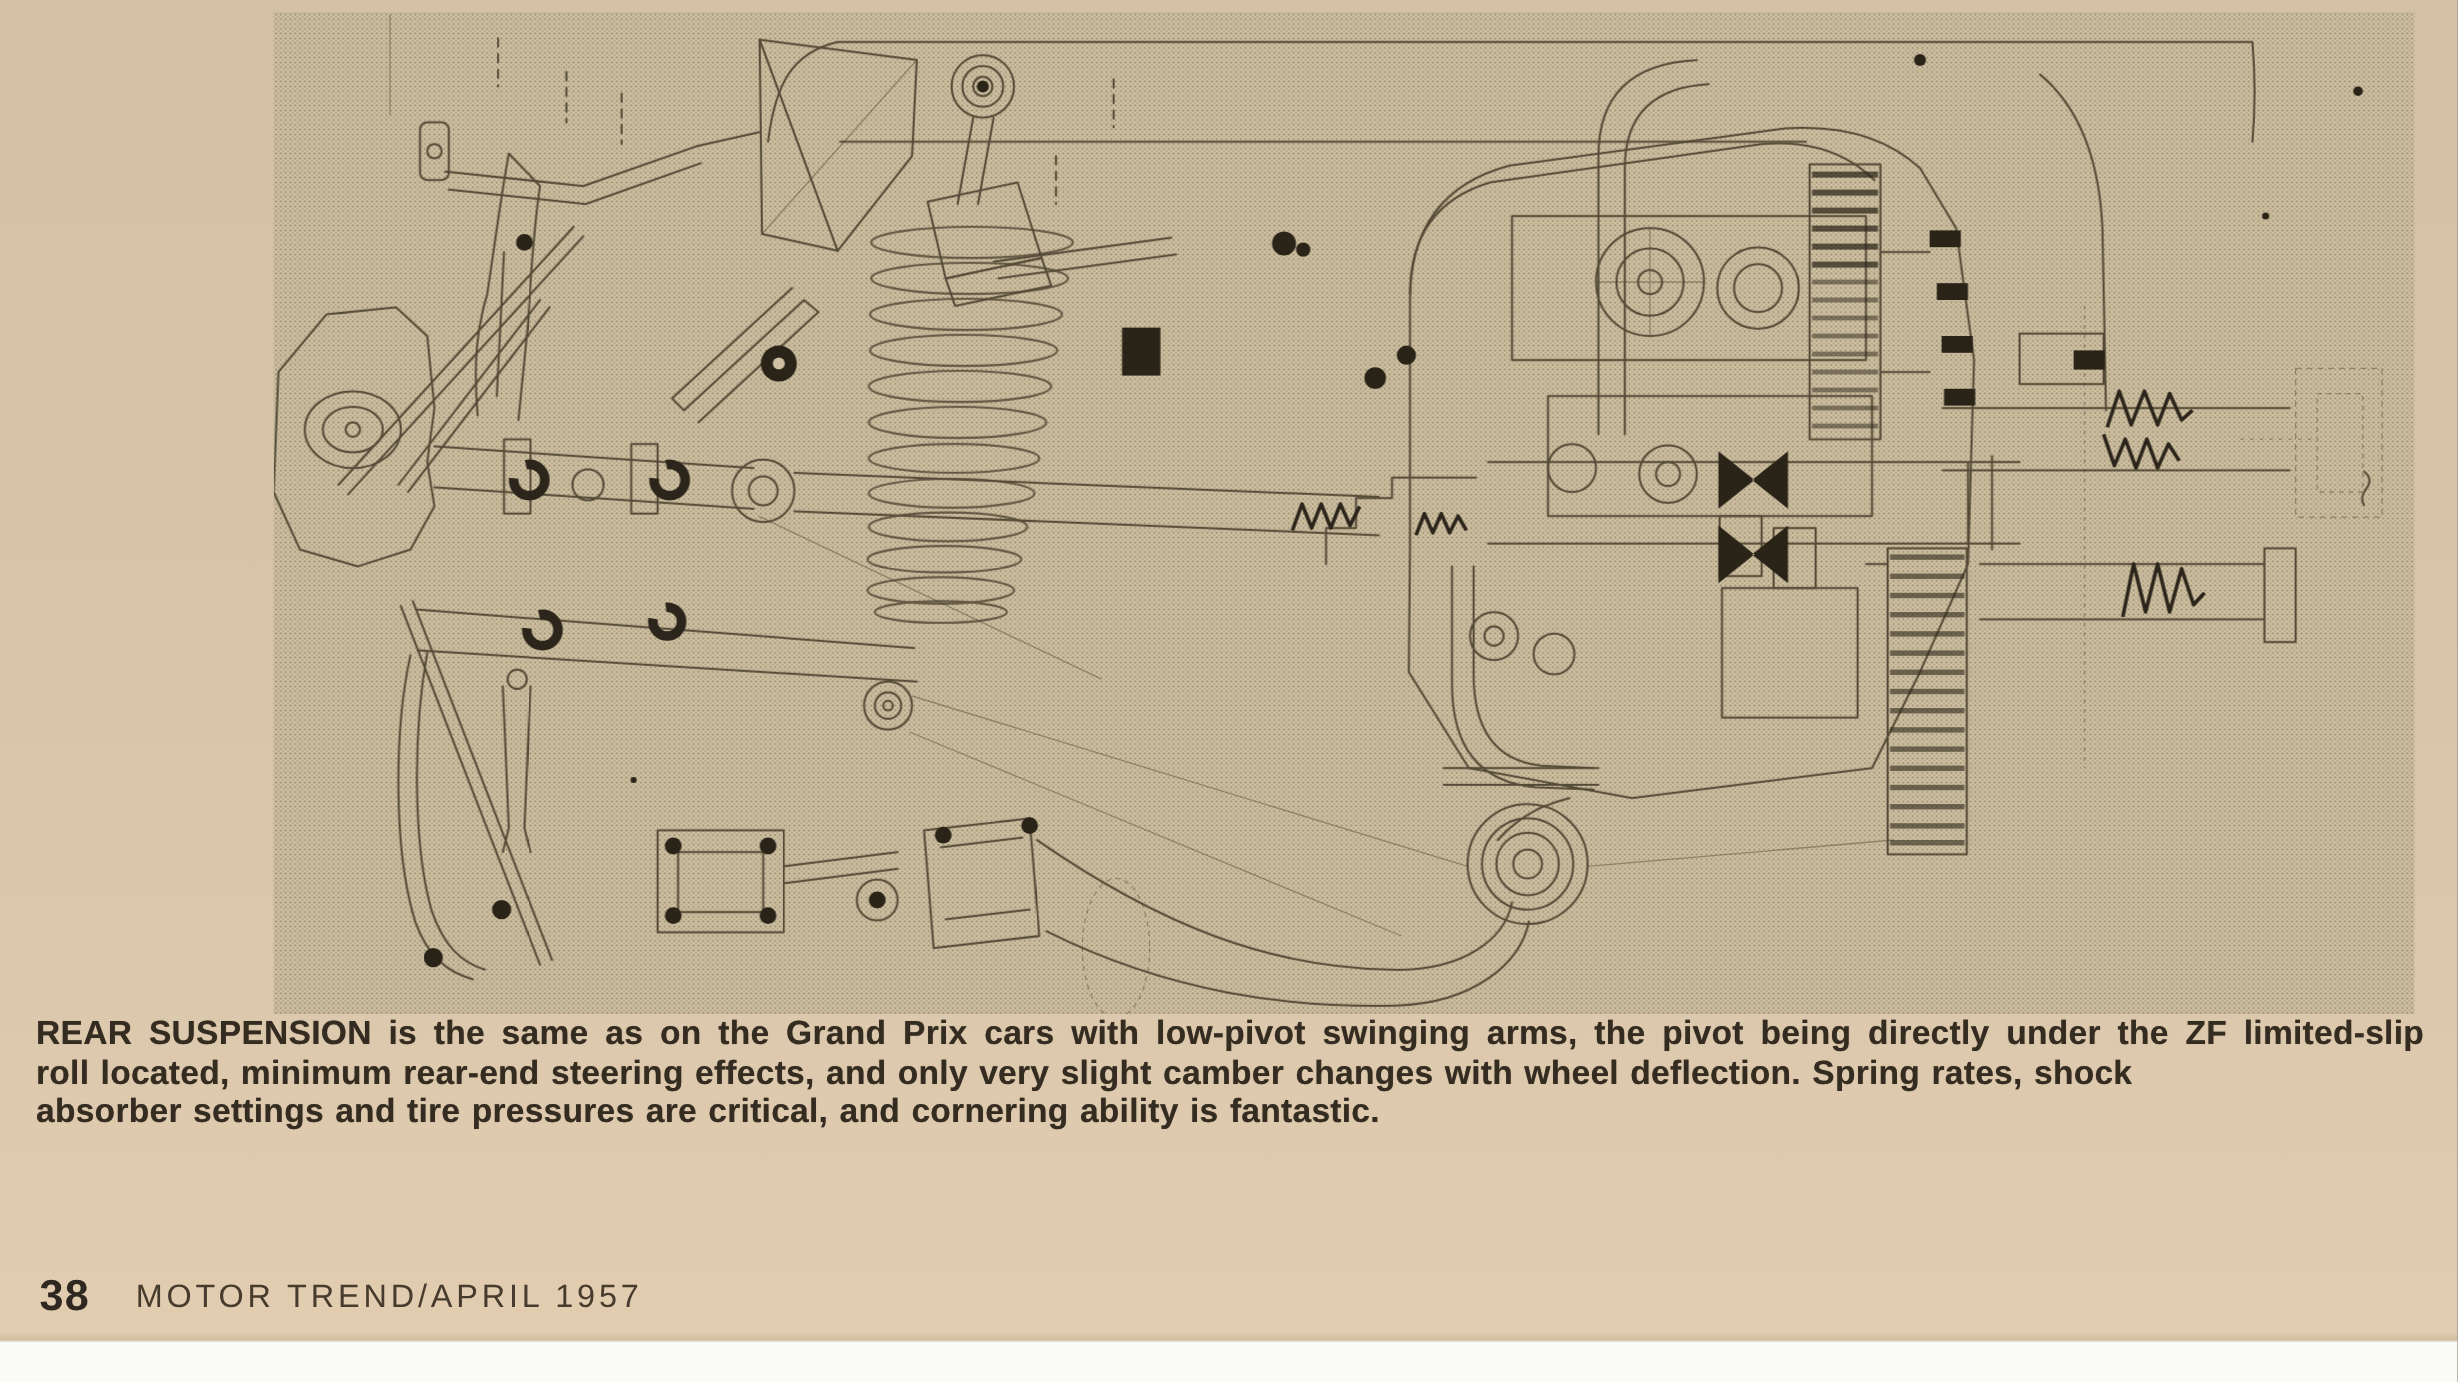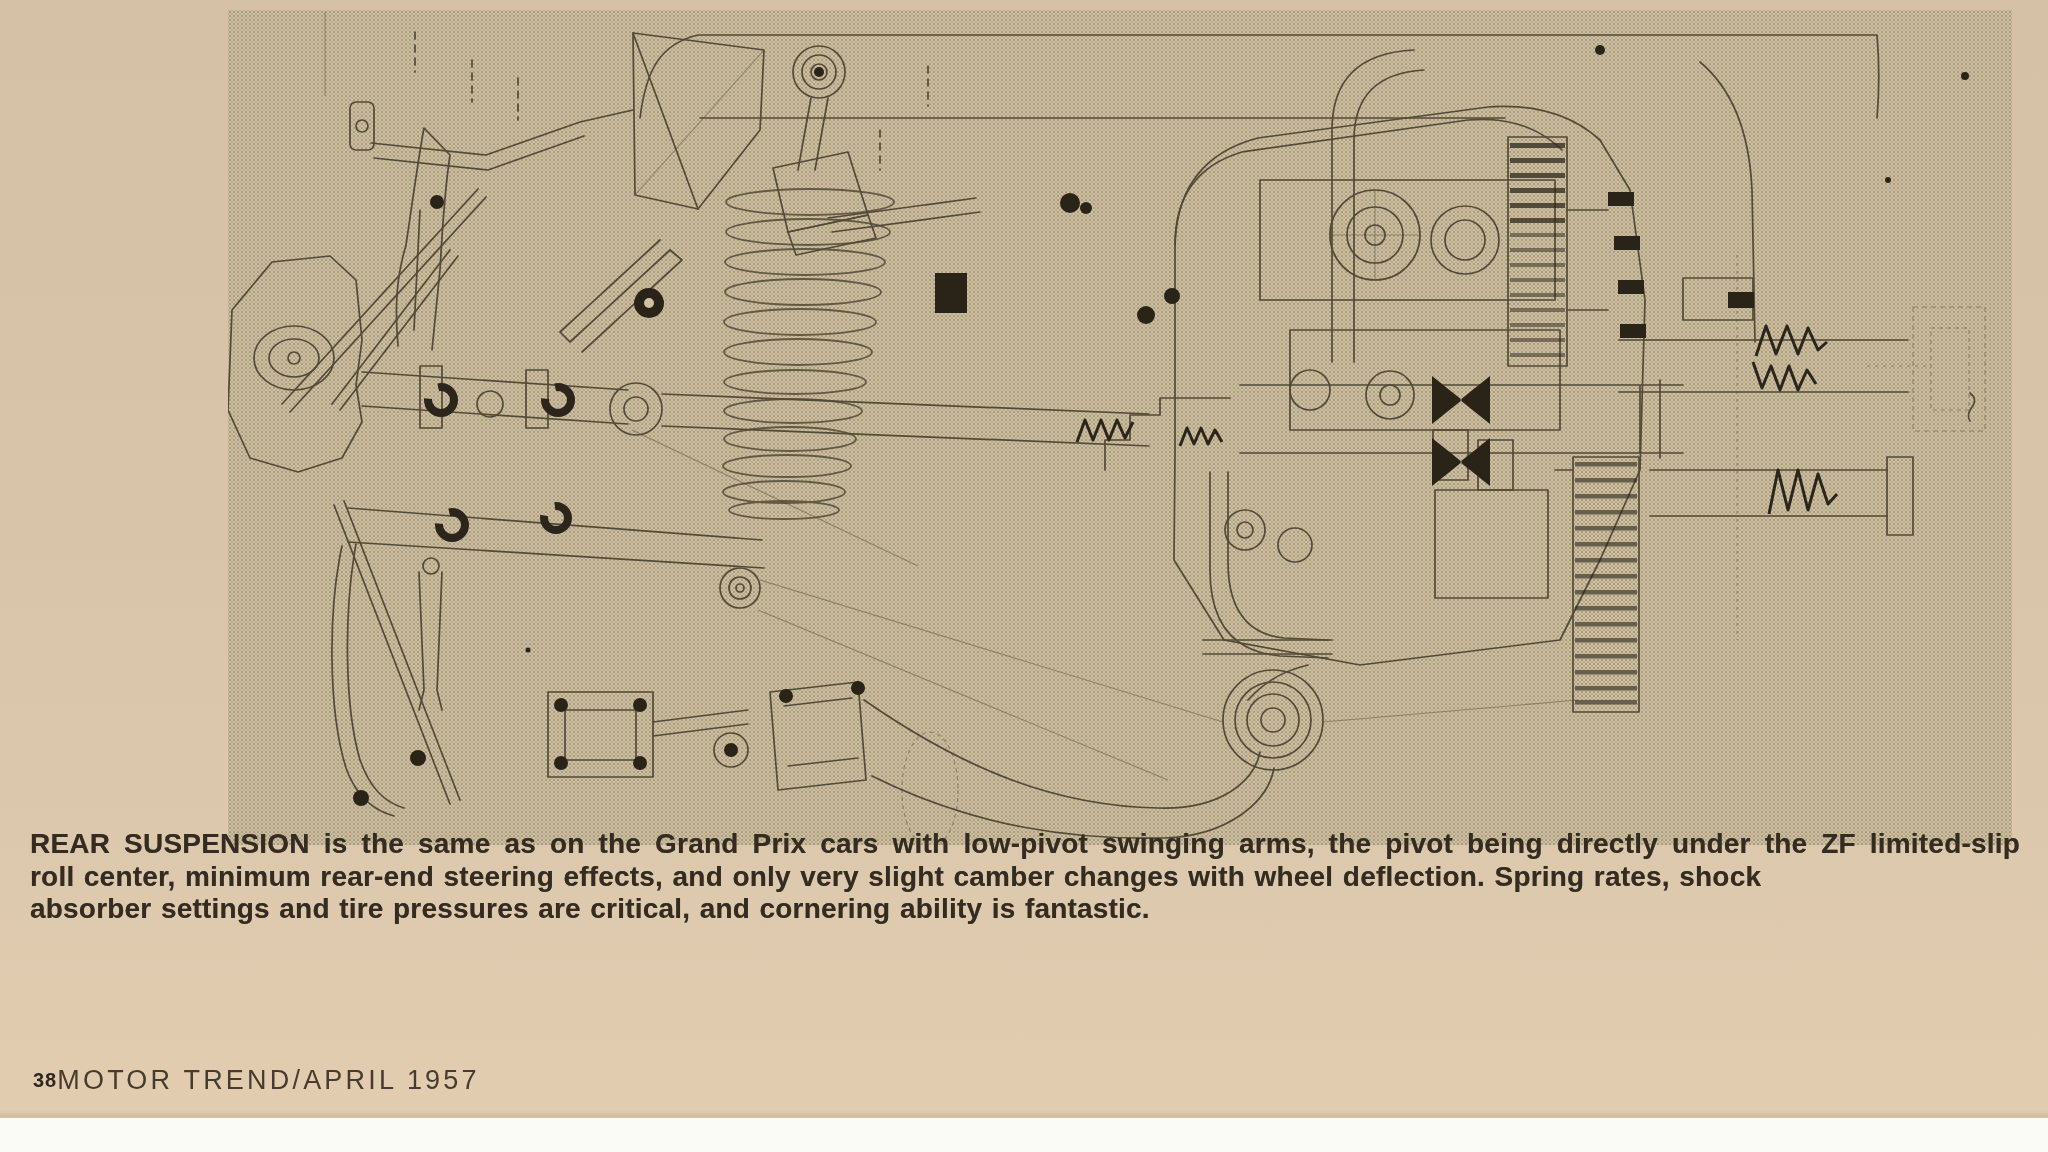--- a/index.html
+++ b/index.html
@@ -14,30 +14,30 @@
     background-color:#cfc1a2;
     background-image:
       radial-gradient(circle, rgba(76,63,40,.30) 0 .8px, transparent 1.15px),
       radial-gradient(circle, rgba(76,63,40,.18) 0 .8px, transparent 1.15px);
     background-size:4px 4px,4px 4px;
     background-position:0 0,2px 2px;
   }
   .photo svg{display:block;width:100%;height:100%;}
   
   .caption{
-    position:absolute;left:30px;top:828px;width:1990px;
+    position:absolute;left:30px;top:845px;width:1990px;
     color:#352c21;font-weight:700;font-size:28px;line-height:32.5px;
     letter-spacing:.2px;word-spacing:1.5px;
     text-shadow:0 0 .6px rgba(53,44,33,.55);
   }
   .cap-line{white-space:normal;}
   .cap-line.j{text-align:justify;text-align-last:justify;}
   
   .footer{position:absolute;left:33px;top:1062px;height:36px;display:flex;align-items:center;color:#45392c;}
-  .footer .pageno{font-weight:700;font-size:20px;letter-spacing:1px;color:#2f2820;}
+  .footer .pageno{font-weight:700;font-size:36px;letter-spacing:1px;color:#2f2820;margin-right:38px;}
   .footer .mag{font-weight:400;font-size:27px;letter-spacing:3.2px;color:#473b2d;}
   
   .white-band{
     position:absolute;left:0;bottom:0;width:2048px;height:34px;
     background:#fafaf6;border-top:1px solid #cfc6b6;
   }
   .edge-shadow{position:absolute;left:0;bottom:34px;width:2048px;height:8px;
     background:linear-gradient(180deg,rgba(120,95,60,0) 0%,rgba(120,95,60,.18) 100%);}
 </style>
 </head>
@@ -275,21 +275,21 @@
             <rect x="1347" y="660" width="62" height="4.5"></rect>
           <rect x="1347" y="676" width="62" height="4.5"></rect>
             <rect x="1347" y="690" width="62" height="4.5"></rect>
         </g>
       </g>
     </svg>
   </div>
 
   <div class="caption">
     <div class="cap-line j">REAR SUSPENSION is the same as on the Grand Prix cars with low-pivot swinging arms, the pivot being directly under the ZF limited-slip</div>
-    <div class="cap-line">roll center, minimum rear-end steering effects, and only very slight camber changes with wheel deflection. Spring rates, shock</div>
+    <div class="cap-line">roll located, minimum rear-end steering effects, and only very slight camber changes with wheel deflection. Spring rates, shock</div>
     <div class="cap-line">absorber settings and tire pressures are critical, and cornering ability is fantastic.</div>
   </div>
 
   <div class="footer">
     <span class="pageno">38</span>
     <span class="mag">MOTOR TREND/APRIL 1957</span>
   </div>
 
   <div class="edge-shadow"></div>
   <div class="white-band"></div>

